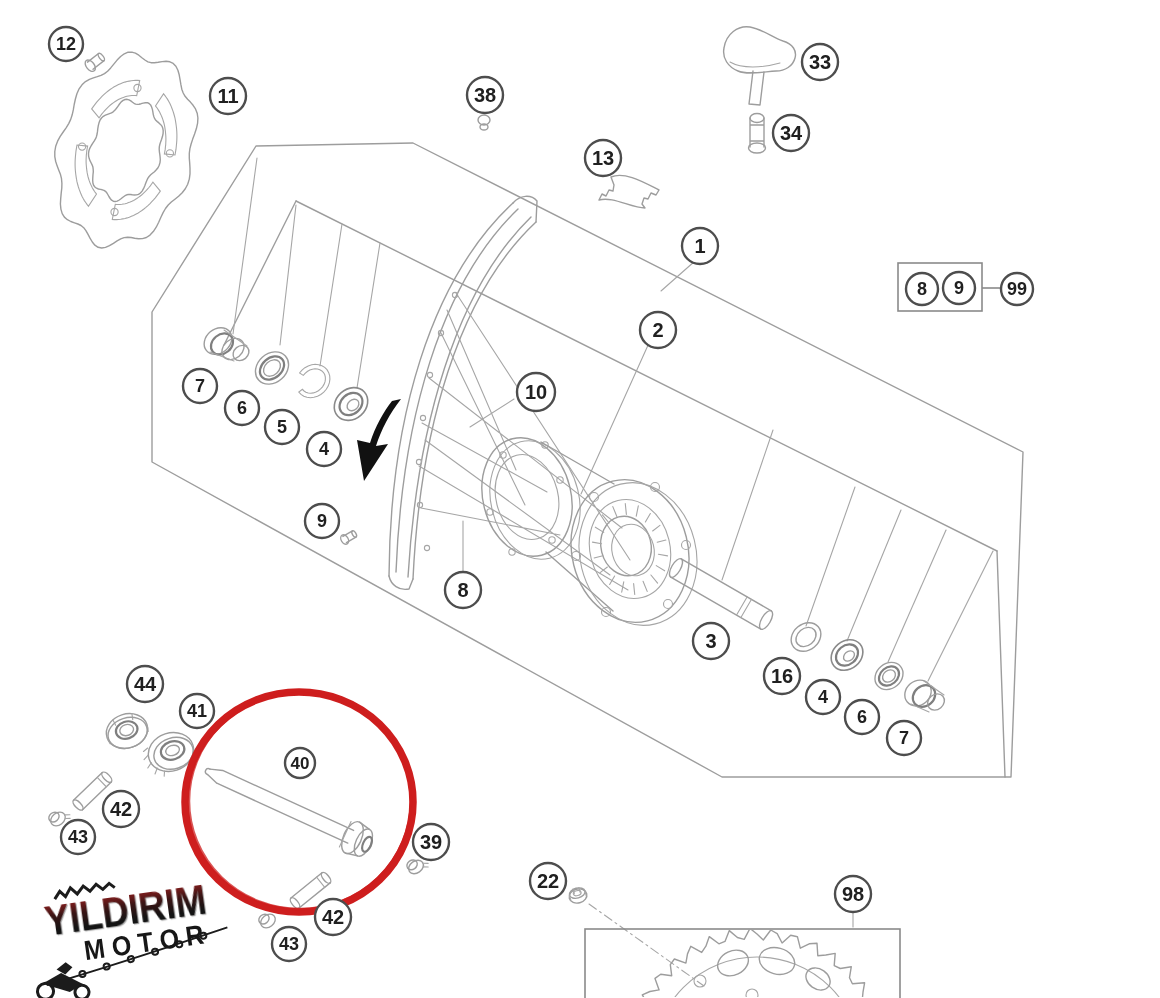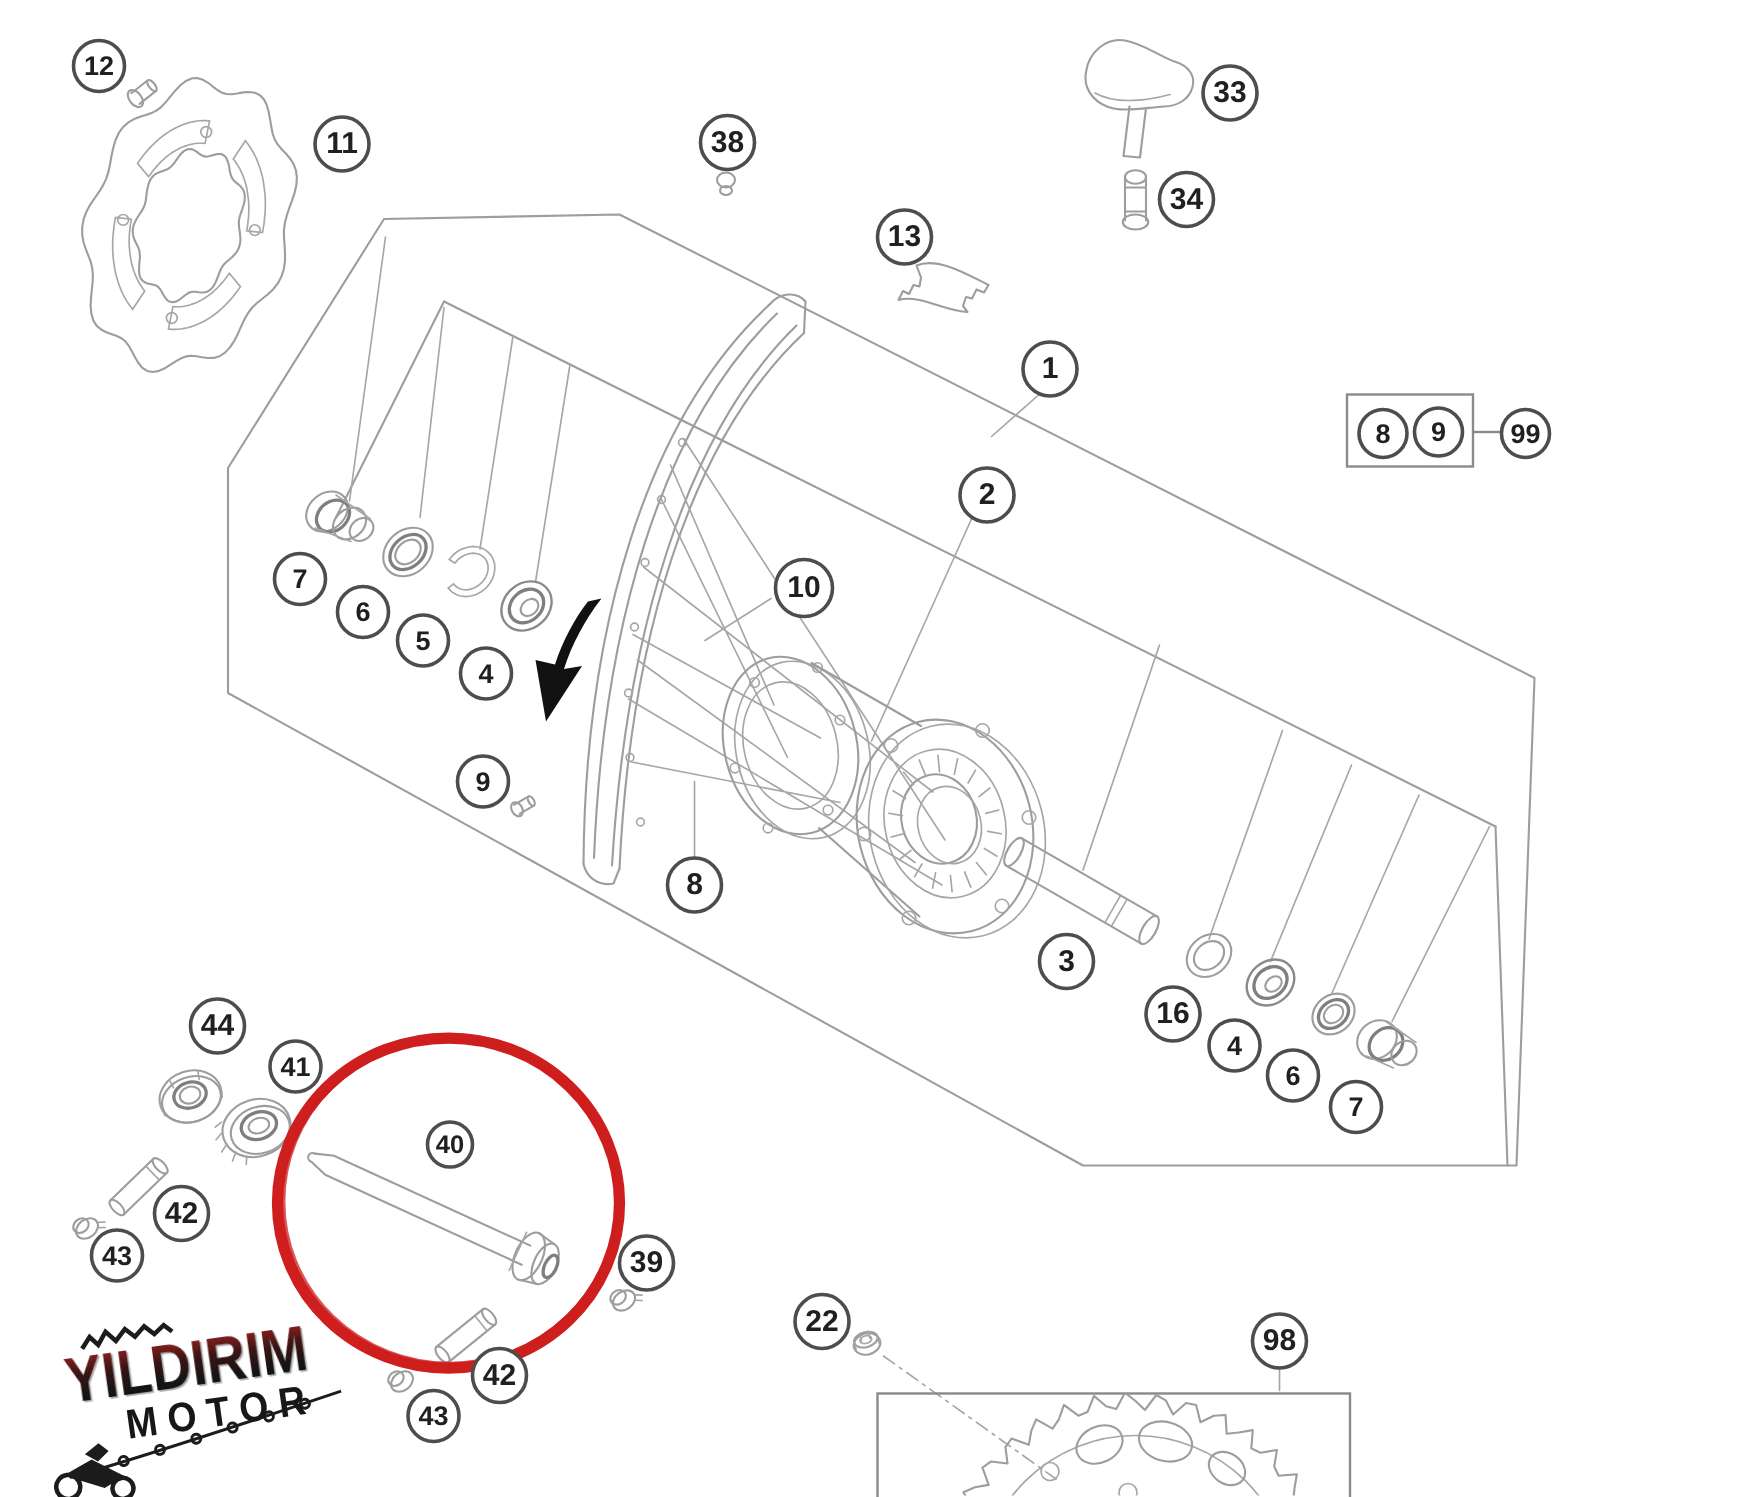--- a/index.html
+++ b/index.html
@@ -1,17 +1,17 @@
 <!DOCTYPE html>
 <html><head>
 <meta charset="utf-8">
 <style>
   html,body{margin:0;padding:0;background:#ffffff;}
   #stage{position:relative;width:1160px;height:998px;background:#ffffff;overflow:hidden;
-         font-family:"Liberation Sans", sans-serif;}
+         font-family:"Liberation Sans", sans-serif;text-align:right;}
   svg{position:absolute;left:0;top:0;}
   .ln{fill:none;stroke:#9d9d9d;stroke-width:1.4;stroke-linecap:round;stroke-linejoin:round;}
   .lnt{fill:none;stroke:#a6a6a6;stroke-width:1.1;stroke-linecap:round;}
   .lnd{fill:none;stroke:#7f7f7f;stroke-width:2.2;stroke-linecap:round;}
   .lnb{fill:none;stroke:#8a8a8a;stroke-width:1.6;}
   .callout-circle{fill:#ffffff;stroke:#4d4d4d;stroke-width:2.4;}
   .callout-num{fill:#202020;font-weight:700;}
   #logo{position:absolute;left:22px;top:866px;width:230px;height:130px;
         transform:rotate(-8deg);pointer-events:none;}
   #logo .l1{font-size:37px;font-weight:800;letter-spacing:0px;line-height:1;

